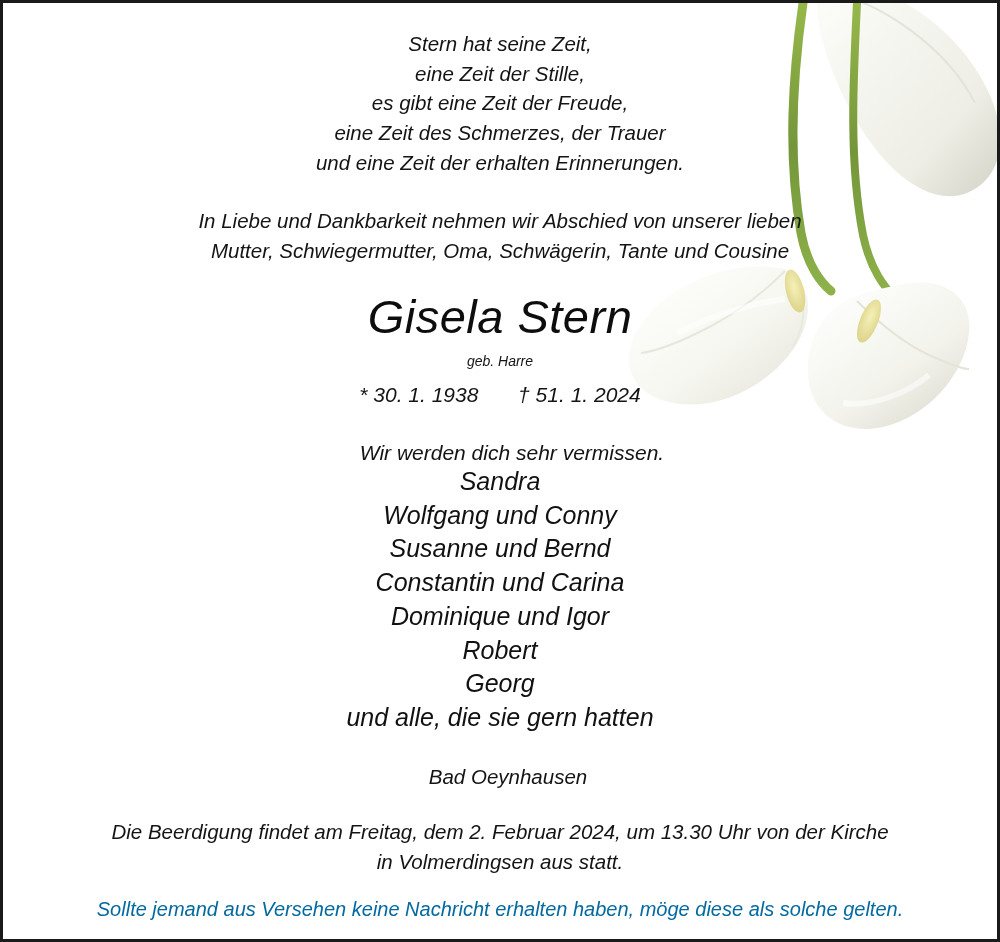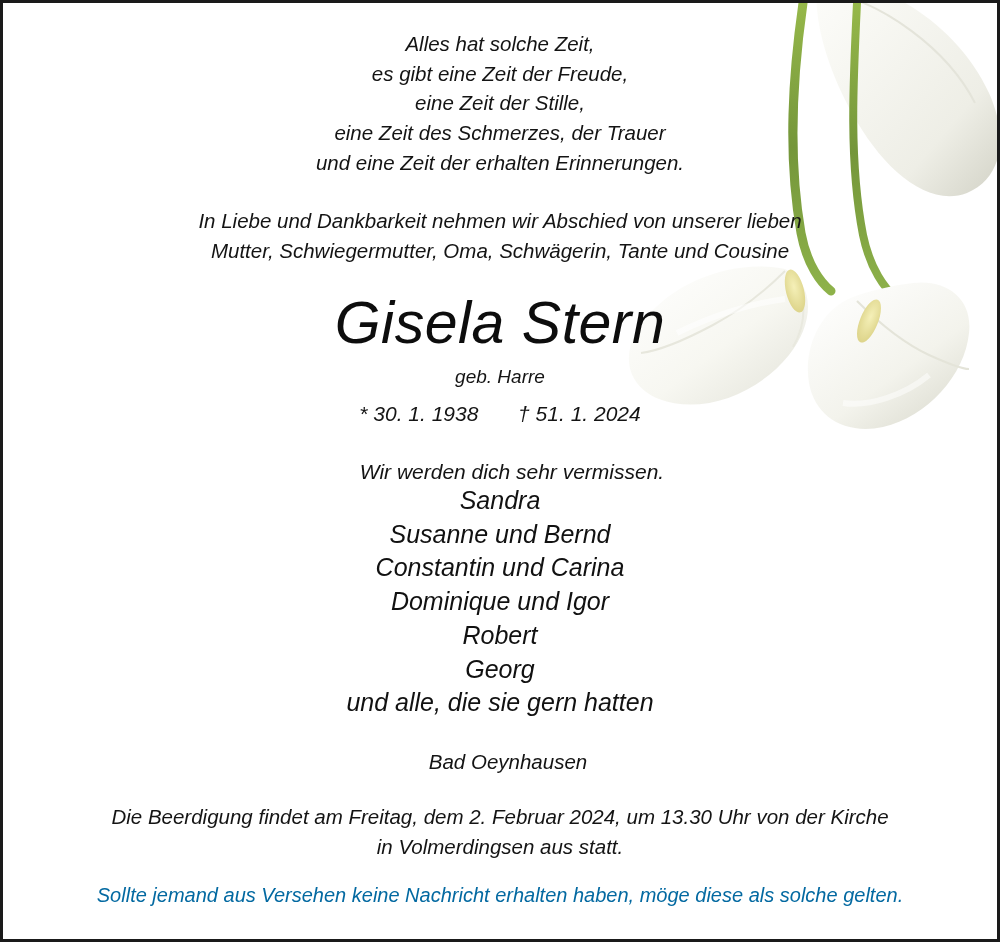--- a/index.html
+++ b/index.html
@@ -49,29 +49,29 @@
     font-style: italic;
     font-size: 20.5px;
     line-height: 1.5;
     color: #141414;
   }
   .intro div { white-space: nowrap; }
 
   .name {
     margin-top: 24px;
     font-style: italic;
-    font-size: 59px;
+    font-size: 47px;
     letter-spacing: 0.5px;
     color: #0d0d0d;
     line-height: 1.1;
   }
   .maiden {
     margin-top: 10px;
     font-style: italic;
-    font-size: 19px;
+    font-size: 14px;
     color: #141414;
   }
   .dates {
     margin-top: 14px;
     font-style: italic;
     font-size: 21px;
     color: #141414;
   }
   .dates .gap { display: inline-block; width: 28px; }
 
@@ -162,23 +162,23 @@
     <path d="M240 298 C258 316 282 338 312 352 C334 362 348 366 352 366" fill="none" stroke="#e4e4d9" stroke-width="2"></path>
     <ellipse cx="252" cy="318" rx="9" ry="23" transform="rotate(22 252 318)" fill="url(#spadix)"></ellipse>
 
     <path d="M60 330 C96 312 136 300 168 296" fill="none" stroke="#ffffff" stroke-width="6" opacity="0.55"></path>
     <path d="M226 400 C252 404 288 392 312 372" fill="none" stroke="#ffffff" stroke-width="6" opacity="0.5"></path>
   </svg>
 
   <div class="content">
 
     <div class="poem">
-      <div>Alles hat solche Zeit,</div>
+      <div>Stern hat seine Zeit,</div>
+      <div>eine Zeit der Stille,</div>
       <div>es gibt eine Zeit der Freude,</div>
-      <div>eine Zeit der Stille,</div>
       <div>eine Zeit des Schmerzes, der Trauer</div>
       <div>und eine Zeit der erhalten Erinnerungen.</div>
     </div>
 
     <div class="intro">
       <div>In Liebe und Dankbarkeit nehmen wir Abschied von unserer lieben</div>
       <div>Mutter, Schwiegermutter, Oma, Schwägerin, Tante und Cousine</div>
     </div>
 
     <div class="name">Gisela Stern</div>
@@ -187,20 +187,21 @@
     <div class="dates">
       <span>* 30. 1. 1938</span>
       <span class="gap"></span>
       <span>† 51. 1. 2024</span>
     </div>
 
     <div class="missing">Wir werden dich sehr vermissen.</div>
 
     <div class="mourners">
       <div>Sandra</div>
+      <div>Wolfgang und Conny</div>
       <div>Susanne und Bernd</div>
       <div>Constantin und Carina</div>
       <div>Dominique und Igor</div>
       <div>Robert</div>
       <div>Georg</div>
       <div>und alle, die sie gern hatten</div>
     </div>
 
     <div class="place">Bad Oeynhausen</div>
 

